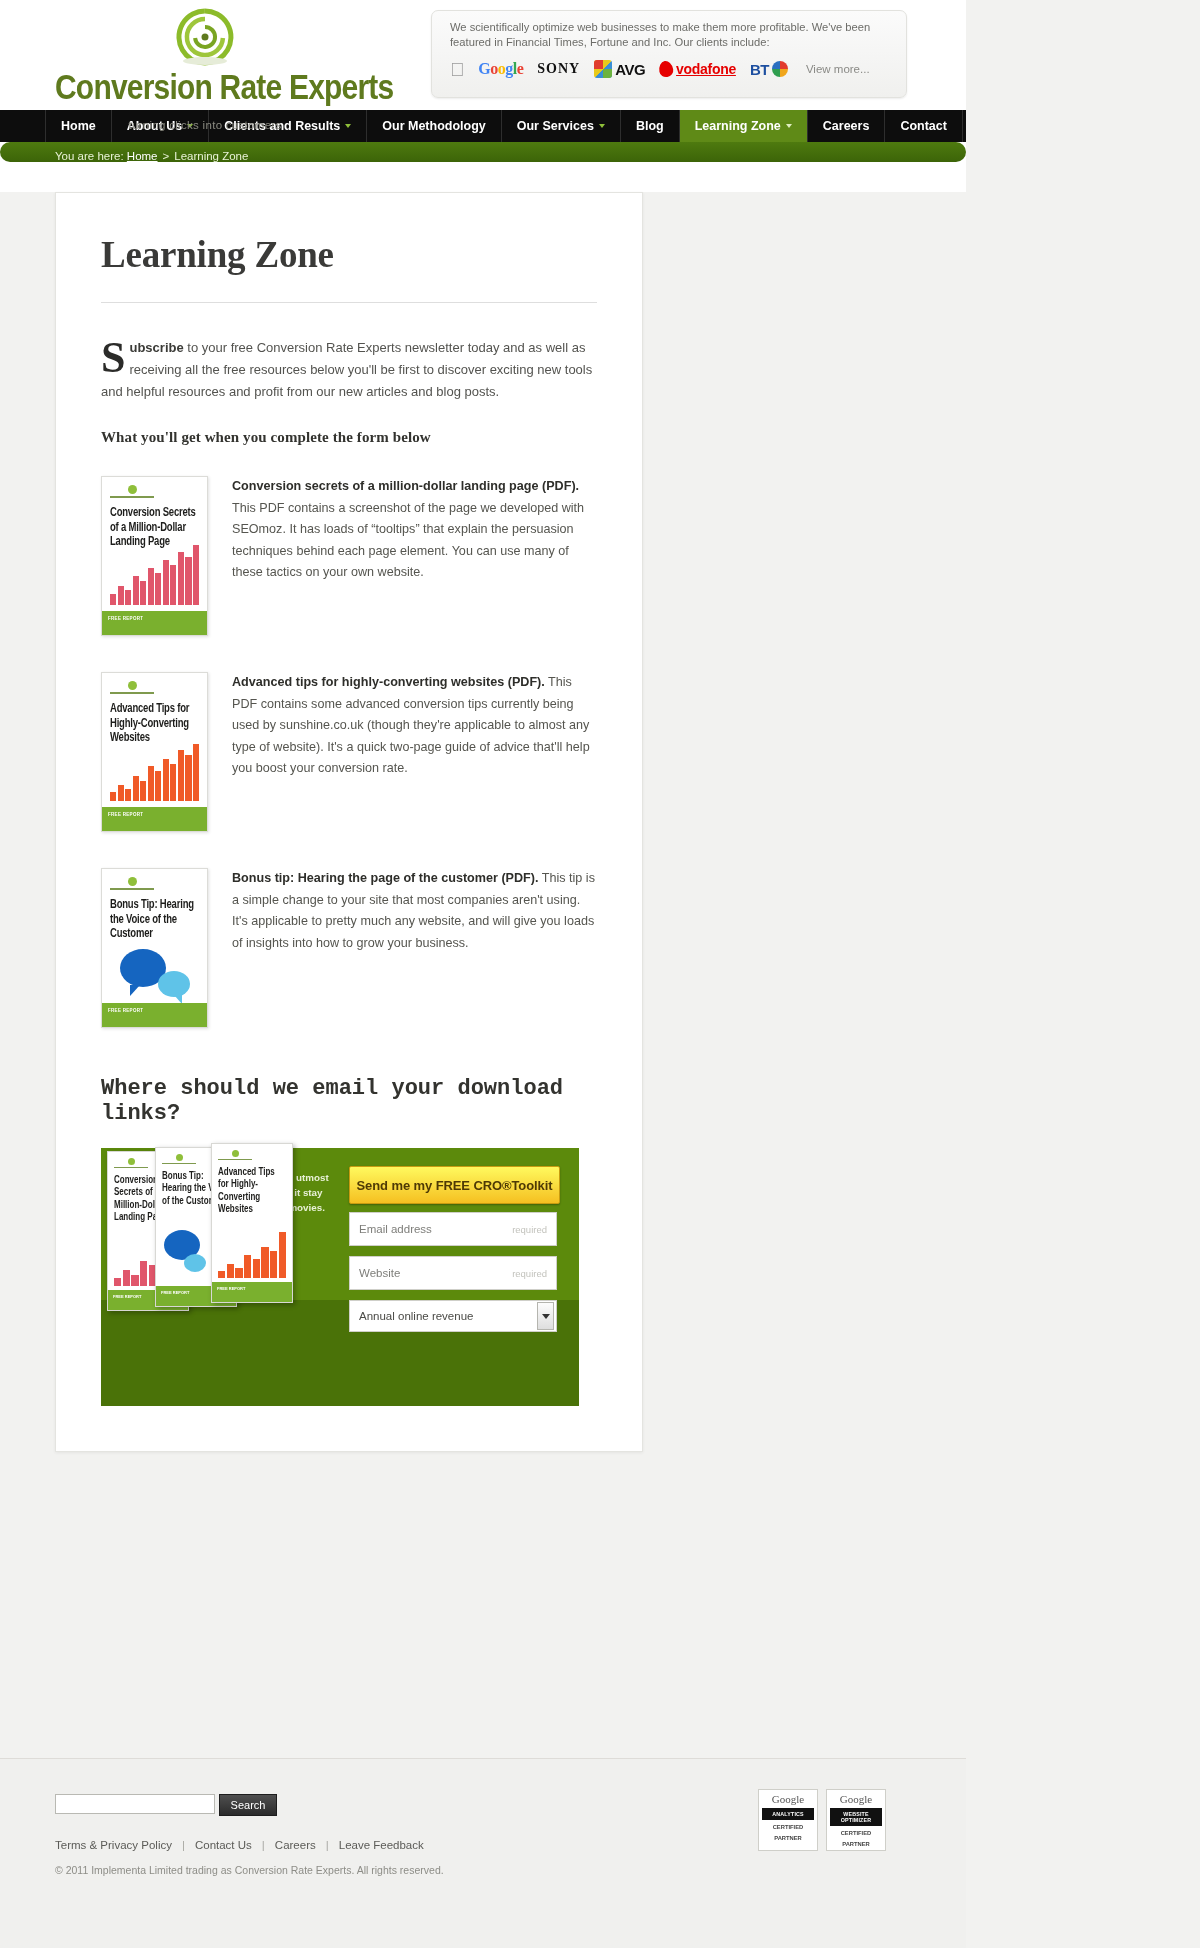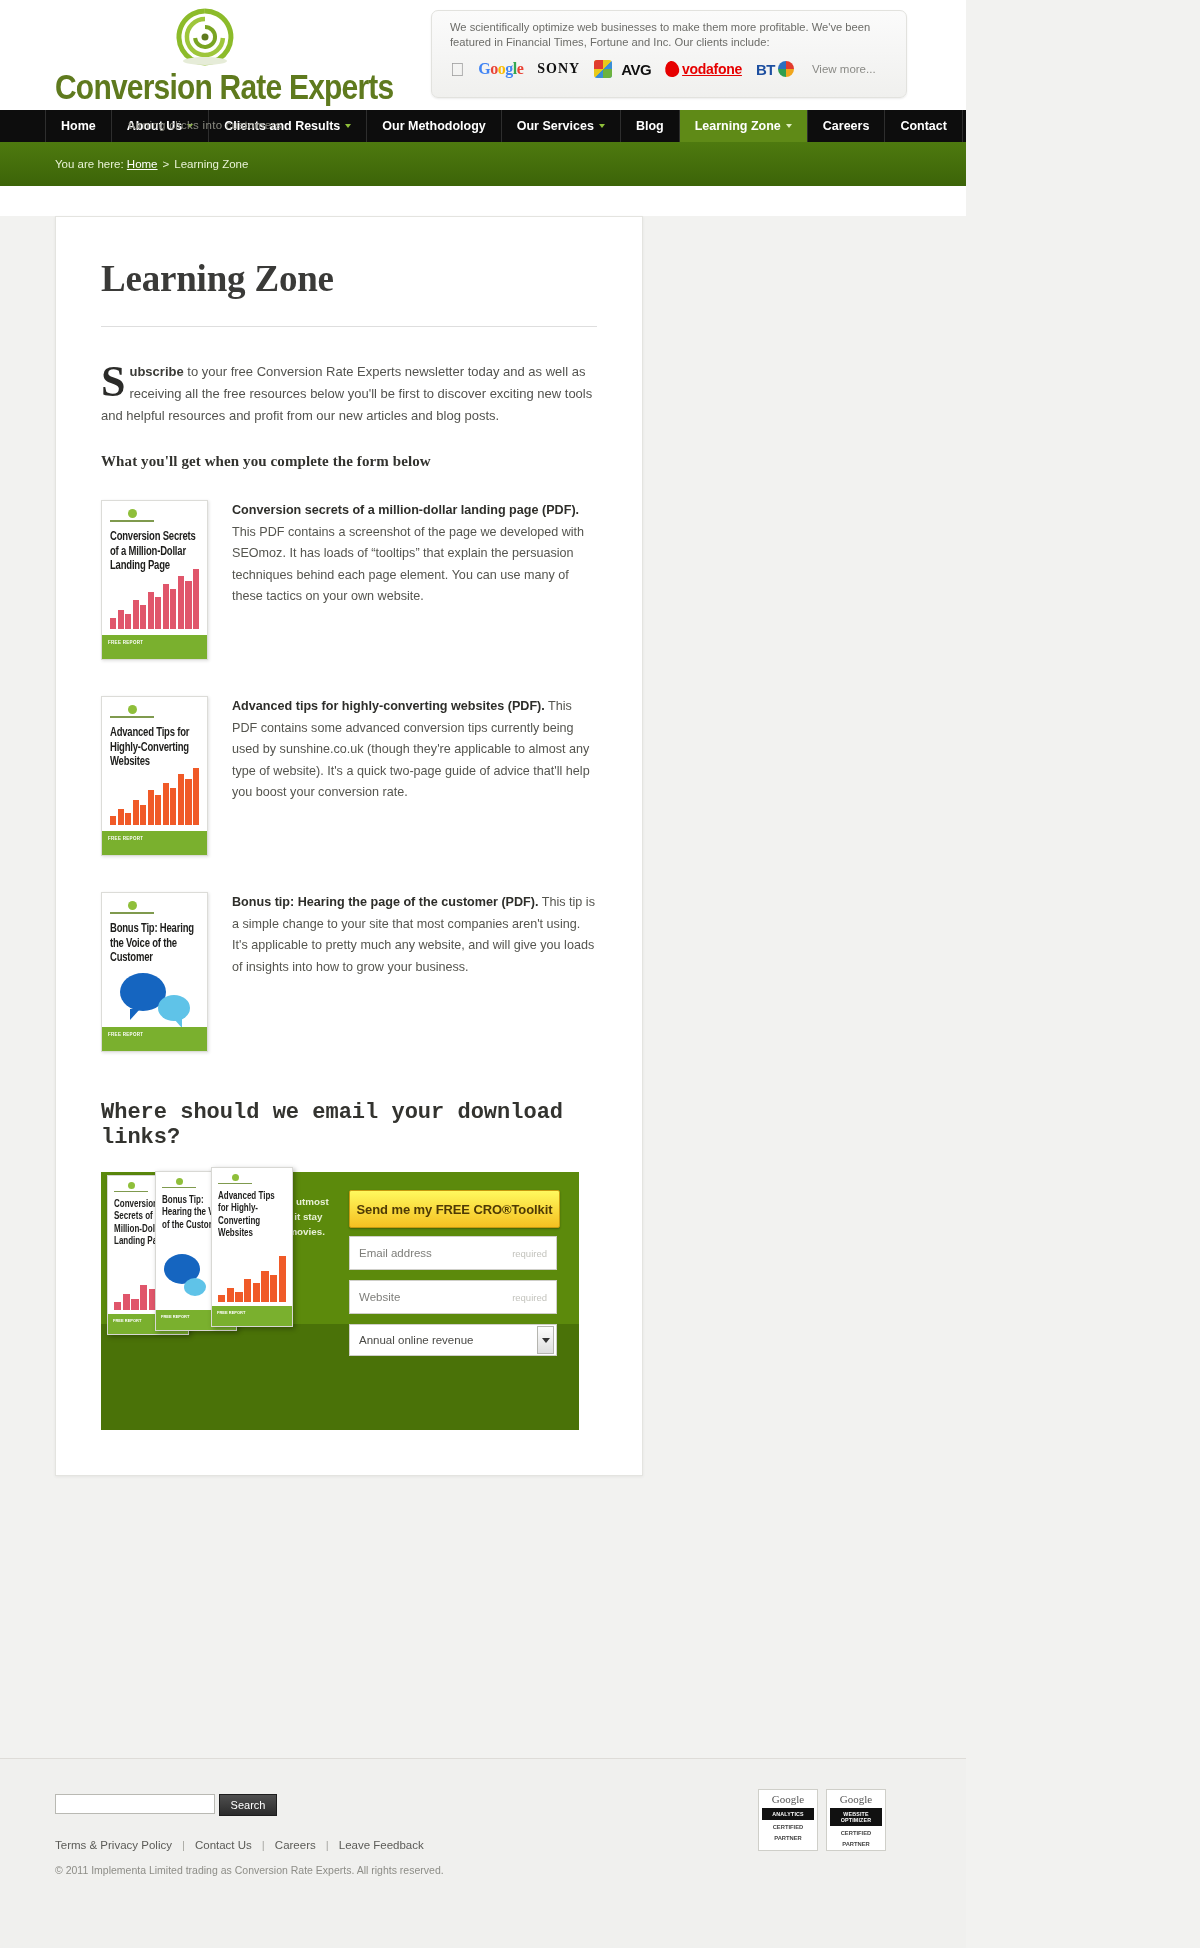--- a/index.html
+++ b/index.html
@@ -33,21 +33,21 @@
     box-shadow:0 1px 2px rgba(0,0,0,.08);
     padding:9px 14px 0 18px;
   }
   .promo-text { font-size:11.2px; line-height:15px; color:#6c6c68; }
   .promo-logos { display:flex; align-items:center; gap:14px; margin-top:9px; }
   .lg { height:20px; display:flex; align-items:center; font-weight:bold; }
   .lg-apple { font-size:19px; color:#9a9a9a; line-height:1; }
   .lg-google { font-size:16px; letter-spacing:-.5px; font-family:"Liberation Serif",serif; }
   .lg-google i { font-style:normal; }
   .lg-sony { font-size:14px; letter-spacing:1px; color:#111; font-family:"Liberation Serif", serif; }
-  .lg-avg { display:flex; align-items:center; gap:9px; }
+  .lg-avg { display:flex; align-items:center; gap:3px; }
   .avg-sq { width:18px; height:18px; border-radius:3px;
     background:
       linear-gradient(135deg,#e8ca1a 0 50%, #3a8fd4 50% 100%);
     position:relative; overflow:hidden; }
   .avg-sq:before{content:"";position:absolute;left:0;top:0;width:9px;height:9px;background:#e03c2d;}
   .avg-sq:after{content:"";position:absolute;right:0;bottom:0;width:9px;height:9px;background:#6cb33f;}
   .avg-txt { font-size:15px; font-weight:bold; color:#101010; letter-spacing:-.5px;}
   .lg-vodafone { display:flex; align-items:center; gap:3px; }
   .vf-dot { width:14px; height:16px; border-radius:50% 50% 50% 50%/60% 60% 40% 40%; background:#e60000;
             transform:rotate(-10deg); }
@@ -65,23 +65,23 @@
     color:#ffffff; font-size:12.5px; font-weight:bold;
     border-right:1px solid #2e2e2e; white-space:nowrap;
   }
   .nav-item:first-child { margin-left:45px; border-left:1px solid #2e2e2e;}
   .nav-item.active { background:#5f8a17; }
   .caret { width:0;height:0;border-left:3.5px solid transparent;border-right:3.5px solid transparent;
            border-top:4px solid #8fbf3a; display:inline-block; }
   .nav-item.active .caret { border-top-color:#dfeec0; }
 
   
-  .crumbbar { height:44px; background:linear-gradient(#4e7a0f,#3c6408);
-              display:flex; align-items:center; padding-left:55px;
-              font-size:11.5px; color:#e9f2d6; }
+  .crumbbar { height:20px; background:linear-gradient(#4e7a0f,#3c6408);
+              display:flex; align-items:flex-end; padding-left:55px;
+              font-size:11.5px; color:#e9f2d6;border-radius:10px; }
   .crumbbar a { color:#ffffff; text-decoration:underline; }
   .crumb-sep { margin:0 5px; }
 
   
   .shell { background:#f2f2f0; padding:0 0 0 0; position:relative; }
   .card { width:588px; margin:30px 0 0 55px; background:#fff;
           border:1px solid #e4e4e0; box-shadow:0 1px 3px rgba(0,0,0,.06);
           padding:40px 0 45px 0; }
   .inner { padding:0 45px; }
 

